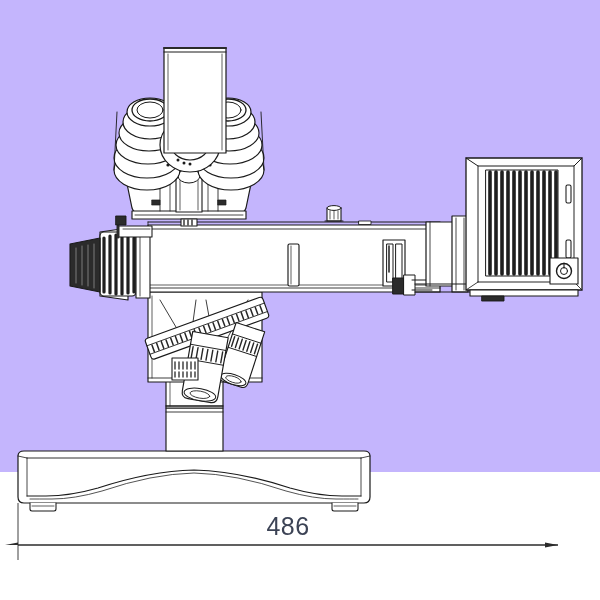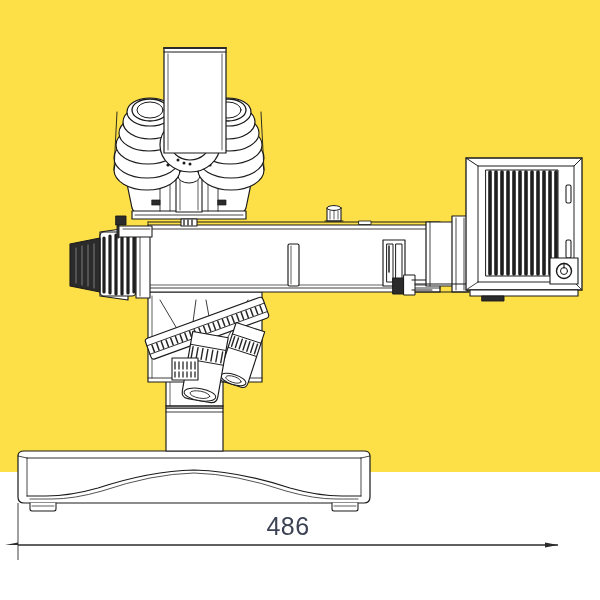--- a/index.html
+++ b/index.html
@@ -11,21 +11,21 @@
   body {
     width: 600px;
     height: 600px;
     overflow: hidden;
     font-family: "Liberation Sans", sans-serif;
   }
   #drawing-canvas {
     position: relative;
     width: 600px;
     height: 472px;
-    background: #fde047;
+    background: #c4b5fd;
   }
   svg#technical-drawing {
     display: block;
     width: 600px;
     height: 600px;
   }
   .dim-text {
     font-family: "Liberation Sans", sans-serif;
     font-size: 25px;
     fill: #3c4355;

